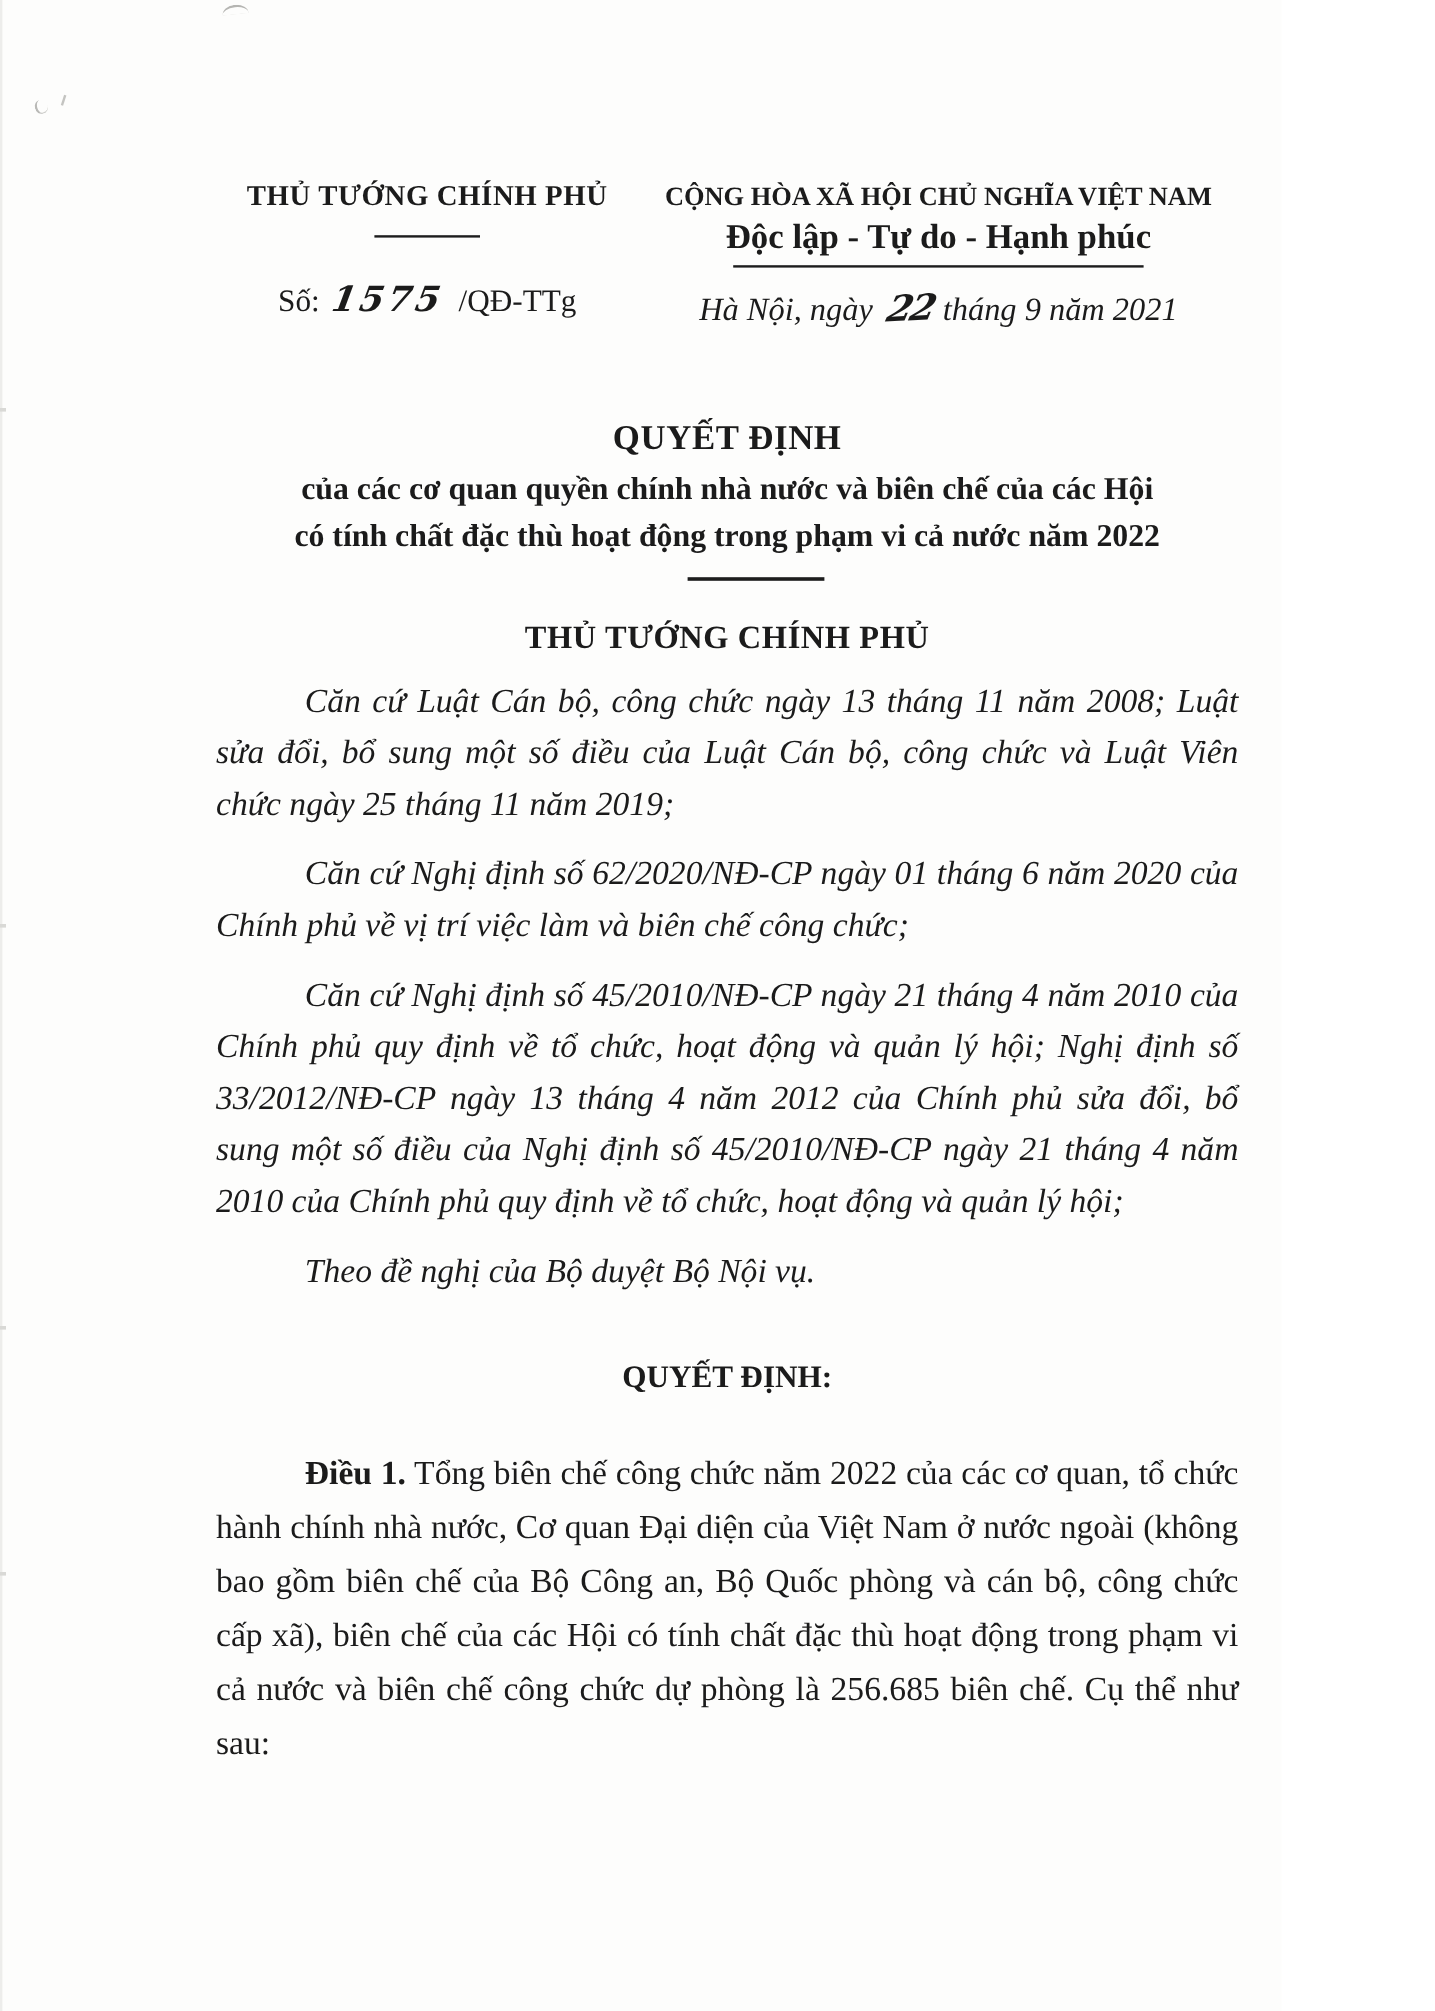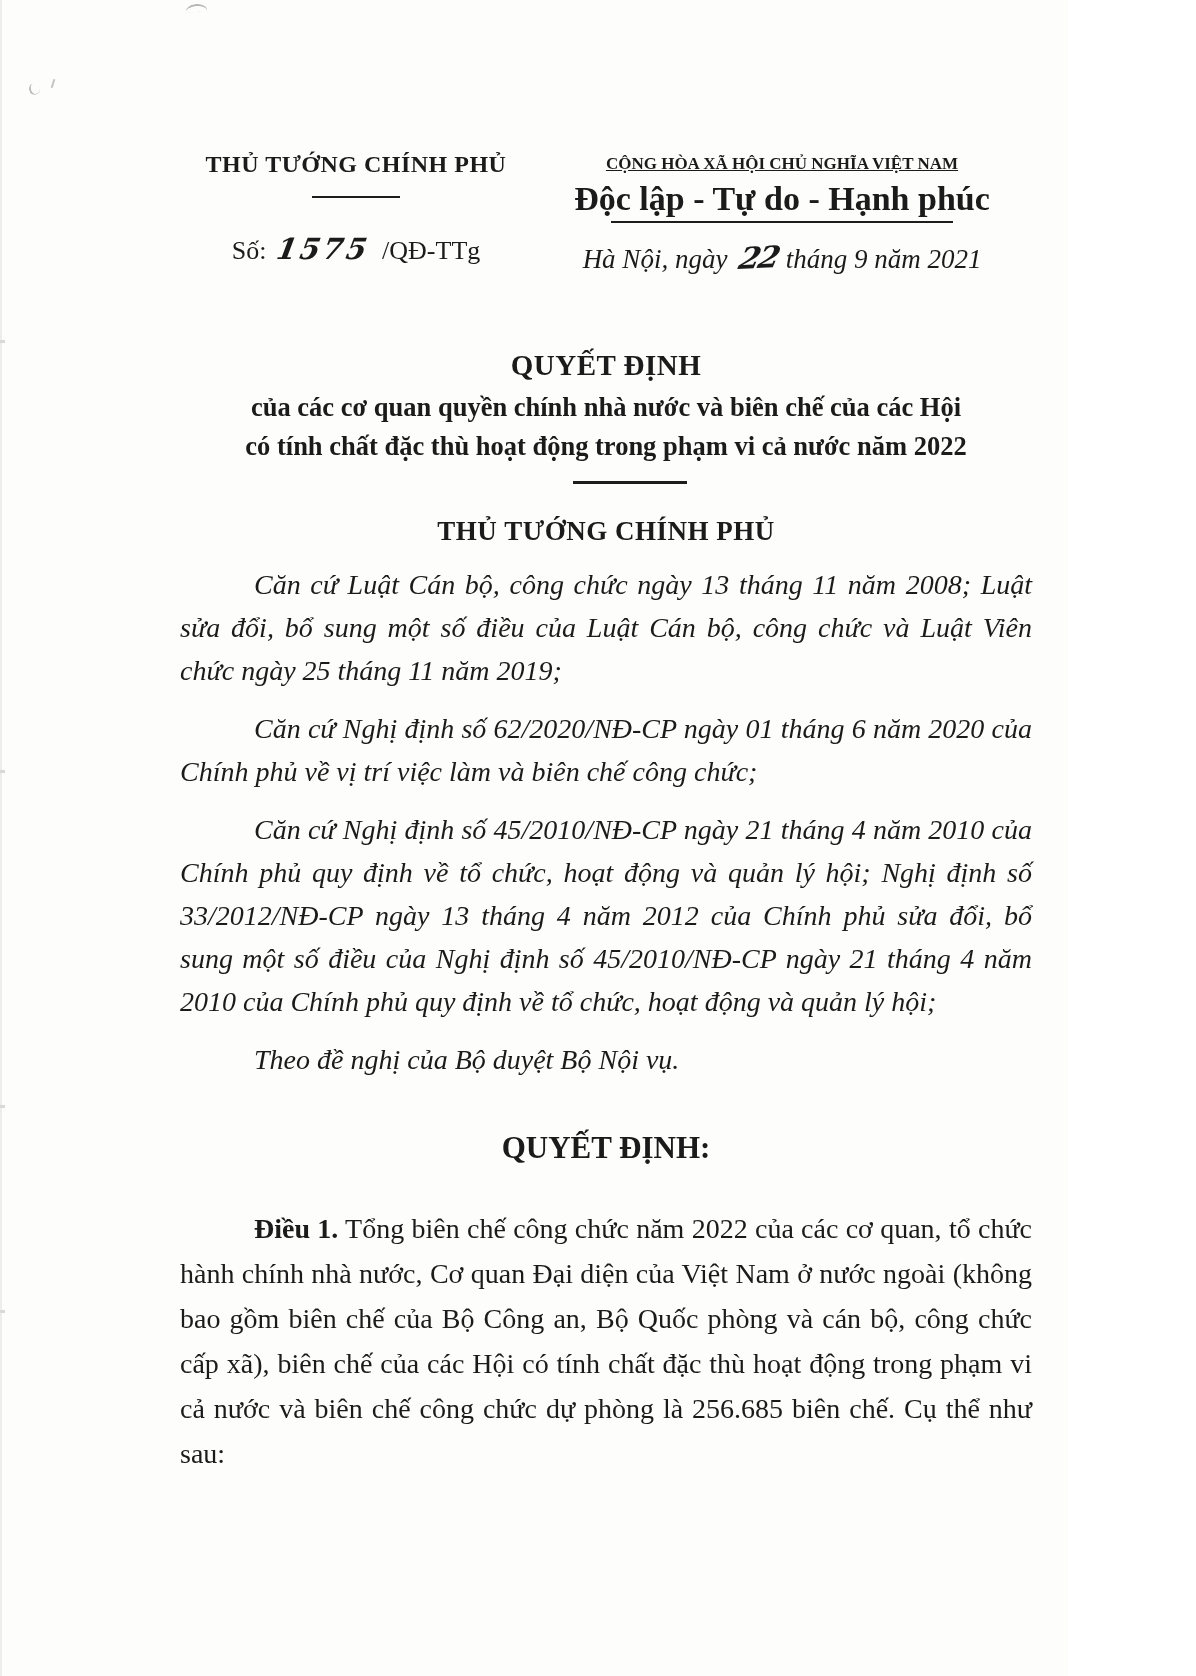--- a/index.html
+++ b/index.html
@@ -39,28 +39,27 @@
   .rule-issuer { width: 88px;  margin: 16px auto 0; }
   .rule-motto  { width: 342px; margin: 7px auto 0; }
 
   .so-line {
     margin-top: 34px;
     font-size: 26px;
     white-space: nowrap;
   }
   .republic {
     font-weight: bold;
-    font-size: 17px;
+    font-size: 22px;
     line-height: 32px;
     white-space: nowrap;
-    text-decoration: underline;
   }
   .motto {
     font-weight: bold;
-    font-size: 34px;
+    font-size: 29px;
     line-height: 31px;
     margin-top: 3px;
     white-space: nowrap;
   }
   .date-line {
     margin-top: 17px;
     font-style: italic;
     font-size: 27px;
     white-space: nowrap;
   }
@@ -122,21 +121,21 @@
     line-height: 43px;
     text-align: justify;
     text-indent: 74px;
     margin: 15px 0 0;
   }
   .preamble.first { margin-top: 24px; }
 
   .decision-heading {
     text-align: center;
     font-weight: bold;
-    font-size: 31px;
+    font-size: 26px;
     line-height: 37px;
     margin-top: 48px;
   }
 
   .article {
     font-size: 28px;
     line-height: 45px;
     text-align: justify;
     text-indent: 74px;
     margin: 40px 0 15px;

